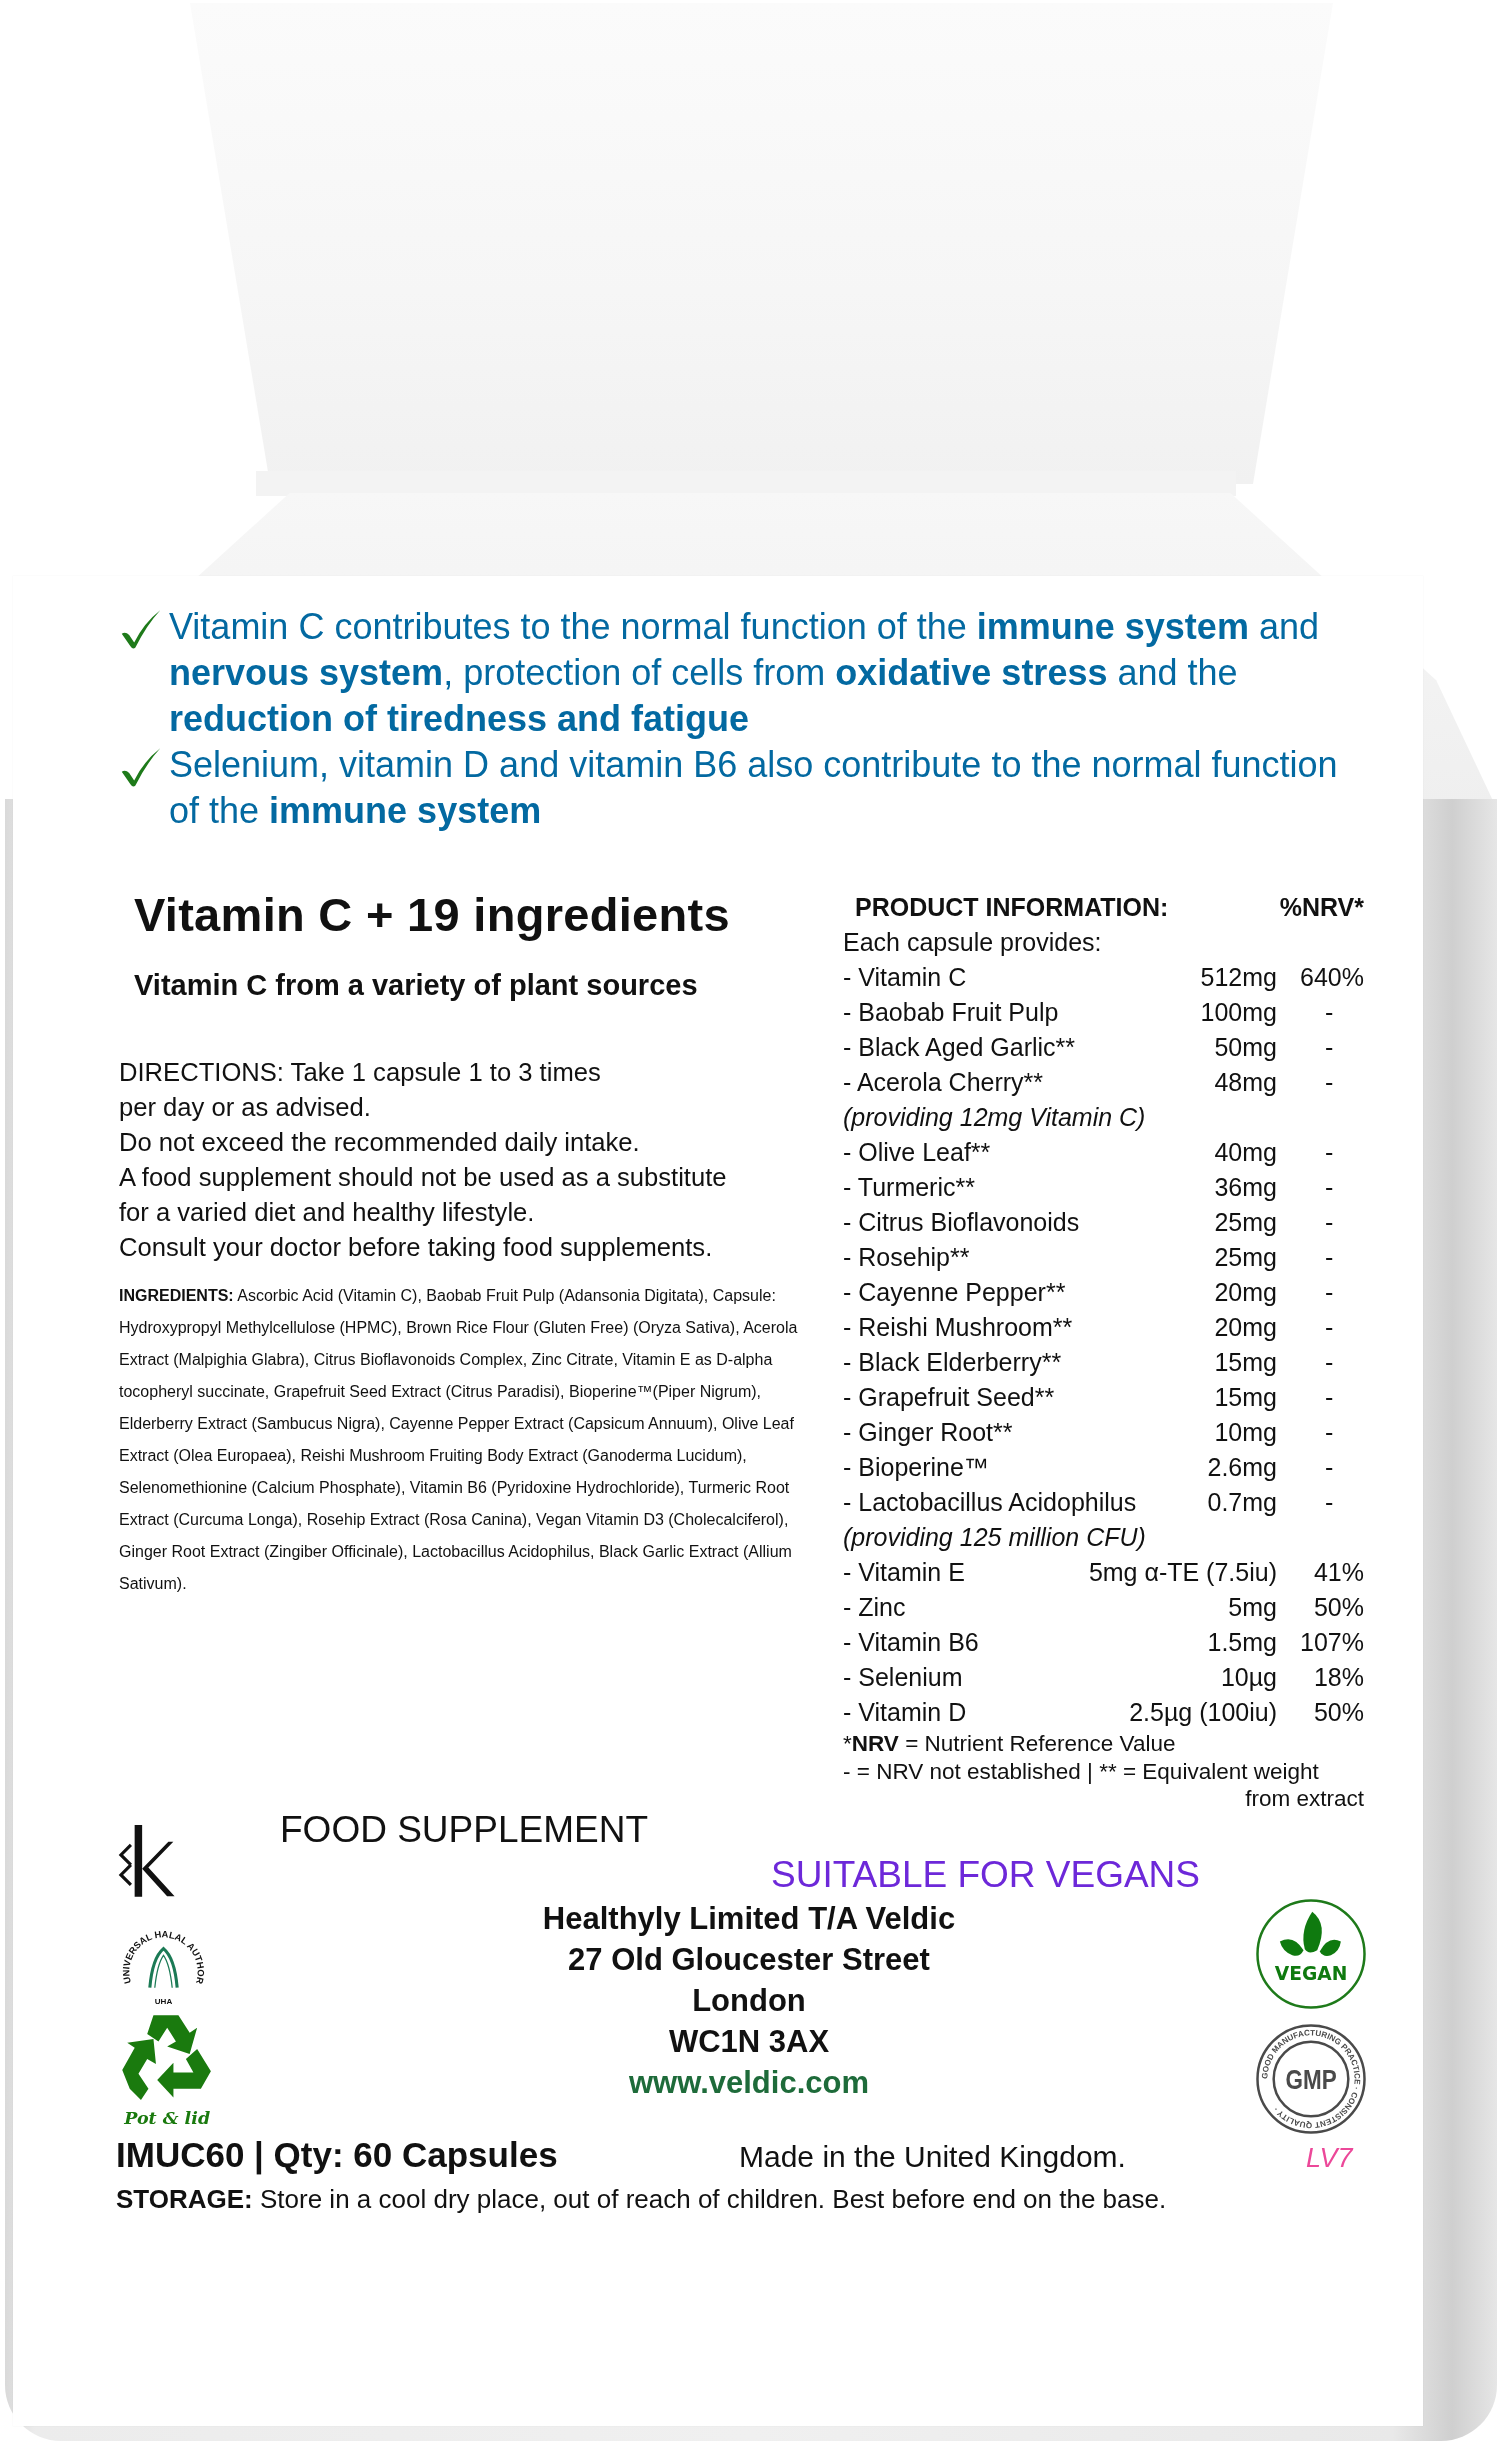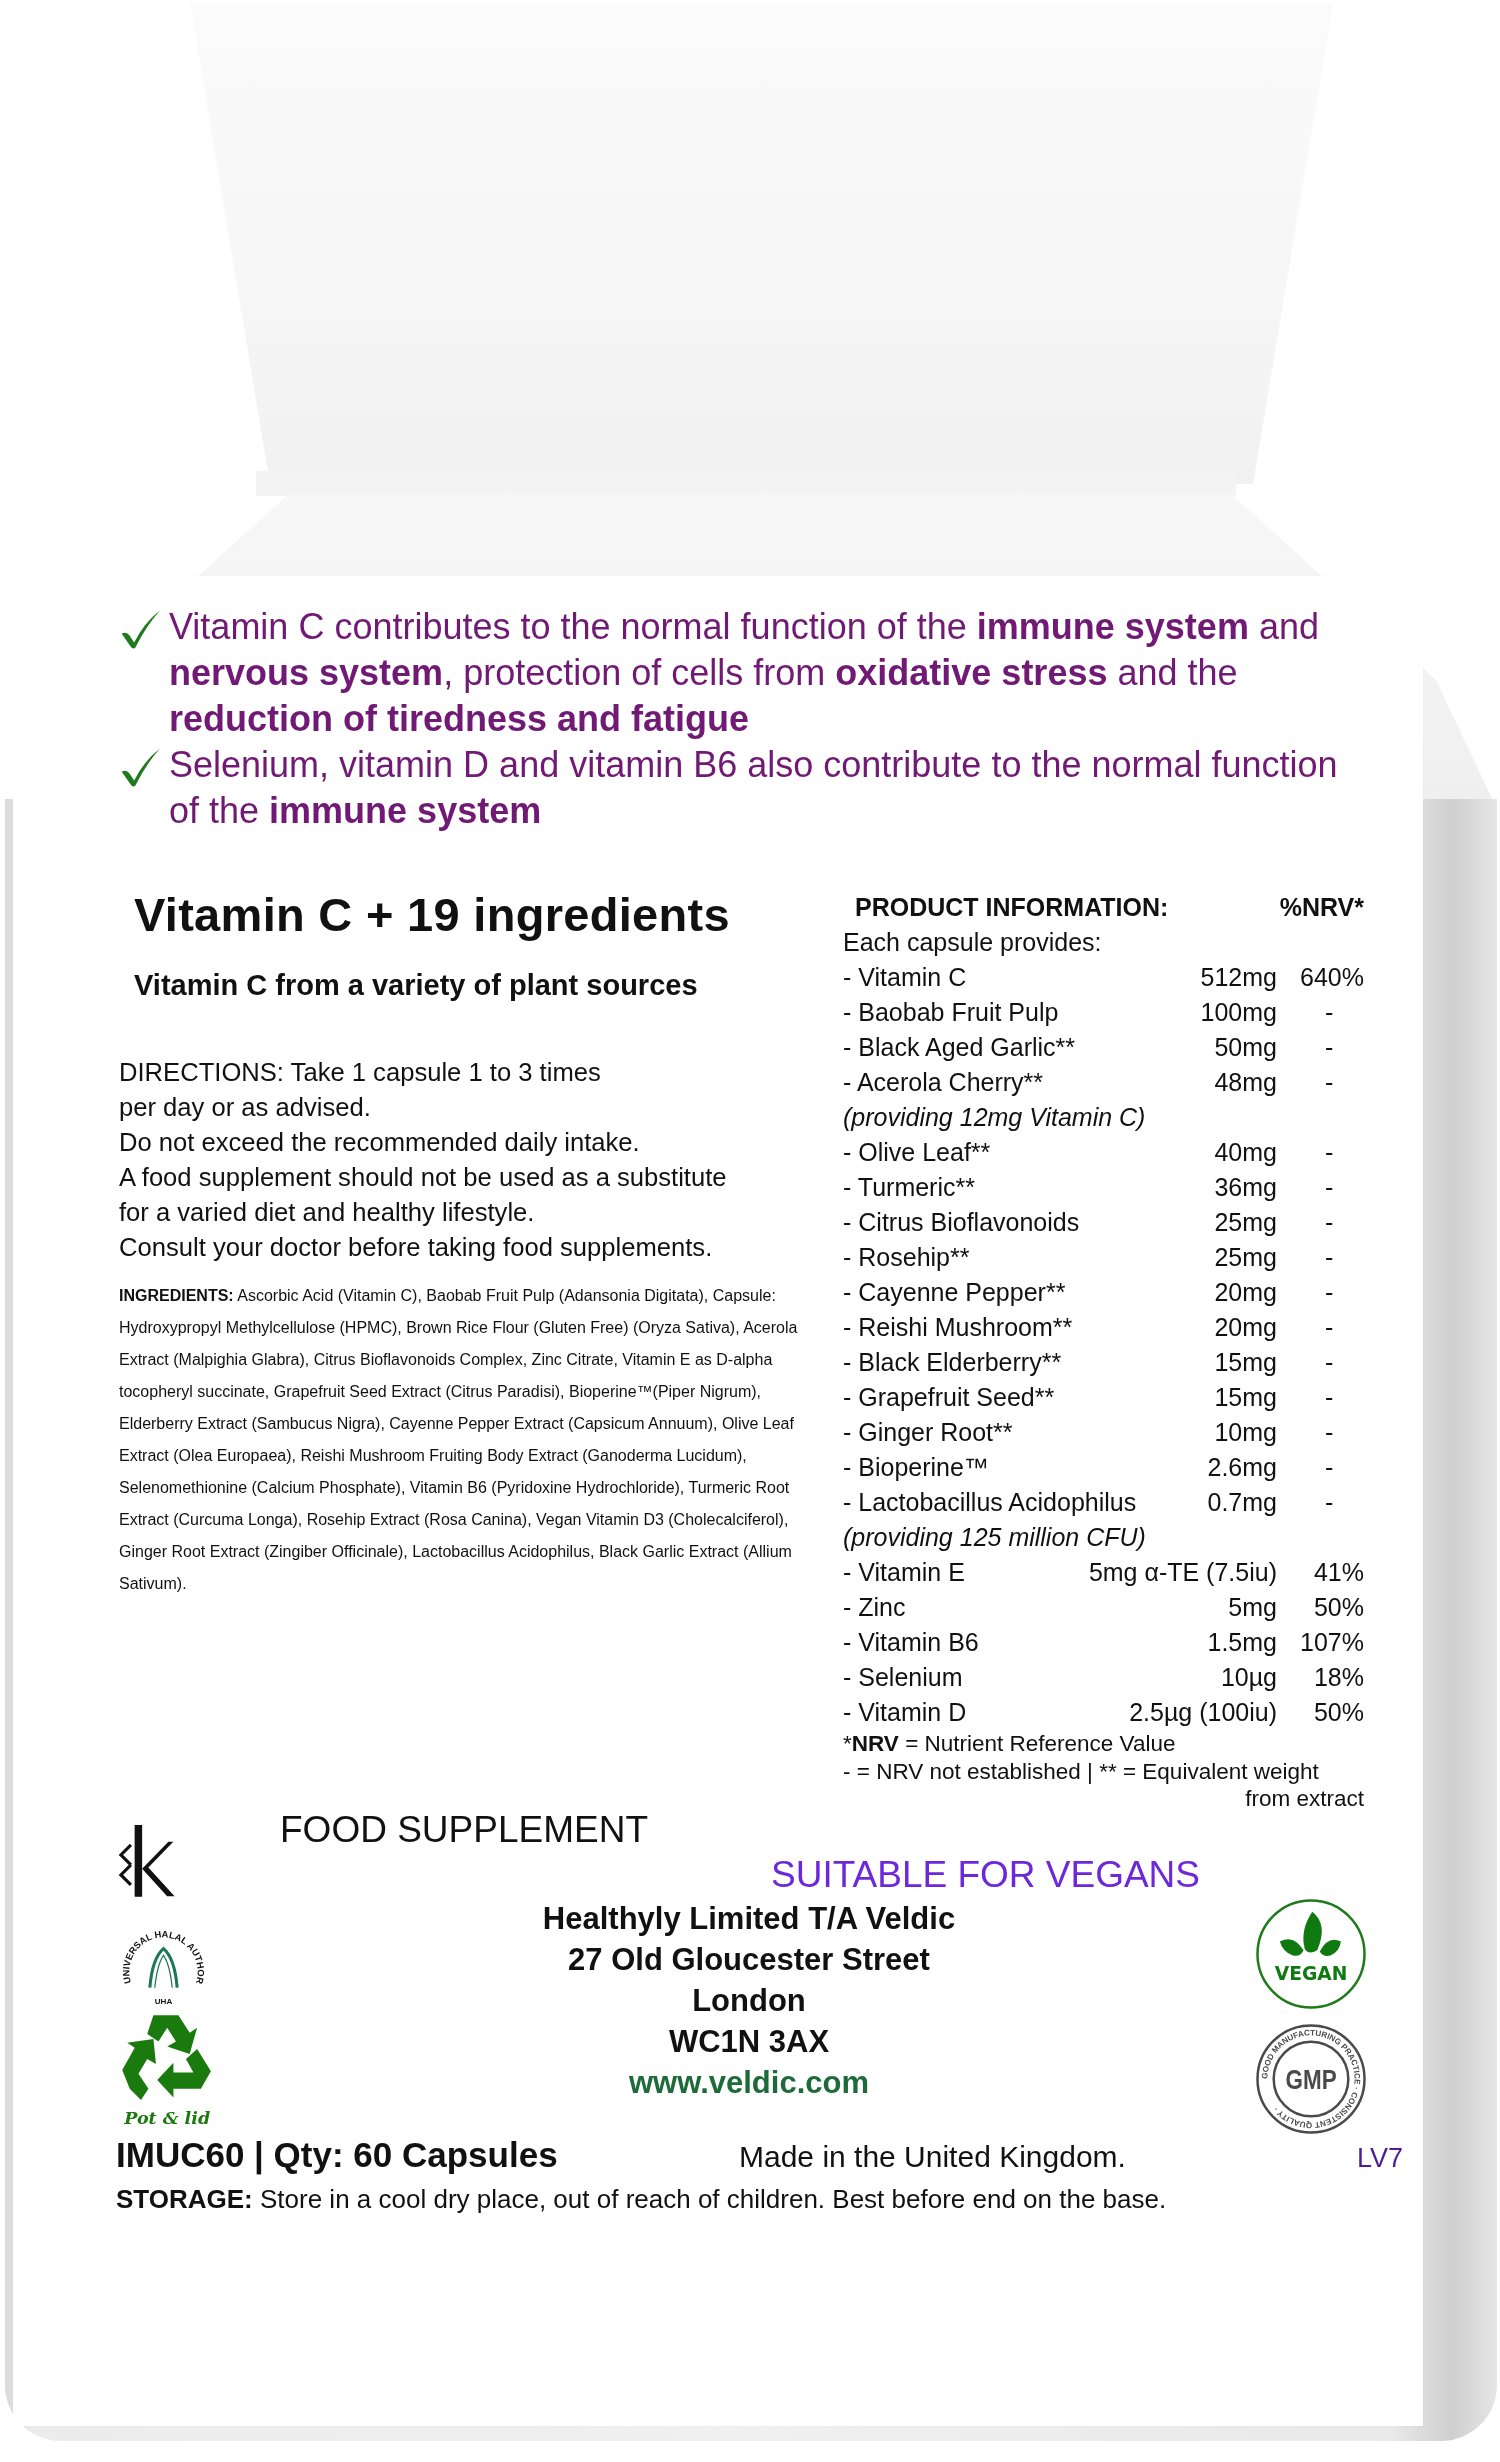--- a/index.html
+++ b/index.html
@@ -15,21 +15,21 @@
   .shoulder { left:25px; top:493px; width:1470px; height:312px;
               background:linear-gradient(180deg,#f7f7f7,#efefef);
               clip-path:polygon(18% 0,82% 0,96% 60%,100% 100%,0 100%,4% 60%); }
   .body { left:5px; top:799px; width:1492px; height:1642px;
           background:linear-gradient(90deg,#d9d9d9 0%,#ececec 2%,#f0f0f0 50%,#e9e9e9 93%,#cfcfcf 97%,#e6e6e6 100%);
           border-radius:0 0 56px 56px; }
   .label { left:12.5px; top:576px; width:1410px; height:1850px; background:#ffffff;
            box-shadow: 0 0 0 0.6px rgba(0,0,0,0.02); }
 
   
-  .claims { left:119px; top:604px; width:1224px; font-size:36px; line-height:46px; color:#701a75; }
+  .claims { left:119px; top:604px; width:1224px; font-size:36px; line-height:46px; color:#0369a1; }
   .claim { position:relative; padding-left:50px; }
   .check { position:absolute; left:0; top:5px; width:44px; height:41px; }
   .claims b { font-weight:bold; }
 
   
   .title { left:134px; top:887px; font-size:47px; font-weight:bold; letter-spacing:0.3px; }
   .subtitle { left:134px; top:969px; font-size:29px; font-weight:bold; }
   .directions { left:119px; top:1055px; width:693px; font-size:25.6px; line-height:35px; }
   .directions .lbl { font-weight:normal; }
   .ingredients { left:119px; top:1280px; width:693px; font-size:16px; line-height:32px; }
@@ -49,21 +49,21 @@
   .legend .r { text-align:right; }
 
   
   .food { left:280px; top:1809px; font-size:37px; }
   .vegan-txt { left:771px; top:1854px; font-size:37px; color:#6d28d9; }
   .address { left:437px; top:1898px; width:624px; text-align:center;
              font-size:31px; font-weight:bold; line-height:41px; }
   .address .web { color:#1e6b3a; }
   .sku { left:116px; top:2135px; font-size:35px; font-weight:bold; }
   .made { left:739px; top:2140px; font-size:30px; }
-  .lv { left:1357px; top:2143px; font-size:27px; color:#4c1d95; }
+  .lv { left:1306px; top:2143px; font-size:27px; color:#ec4899;font-style:italic; }
   .storage { left:116px; top:2184px; font-size:26px; }
   .storage b { font-weight:bold; }
 
   
   .logo-k { left:112px; top:1820px; width:69px; height:78px; }
   .logo-halal { left:120px; top:1914px; width:87px; height:94px; }
   .logo-recycle { left:116px; top:2010px; width:103px; height:119px; }
   .logo-vegan { left:1255px; top:1898px; width:112px; height:112px; }
   .logo-gmp { left:1255px; top:2023px; width:112px; height:112px; }
 </style>

